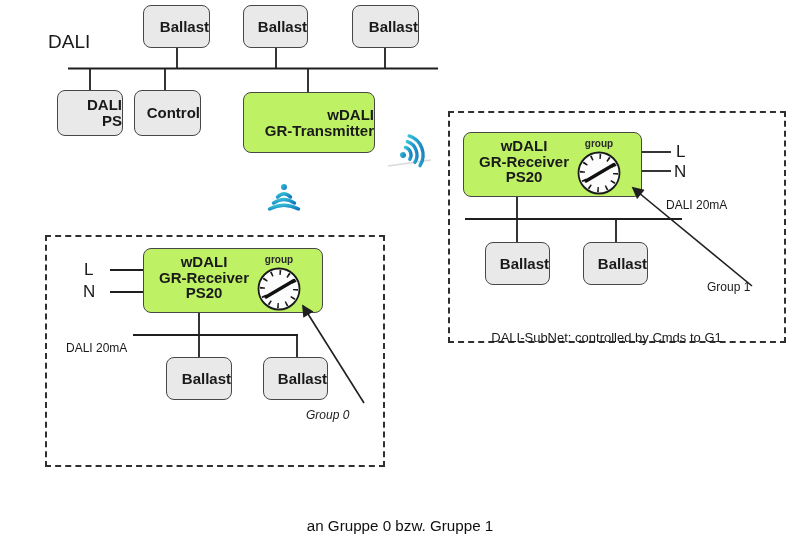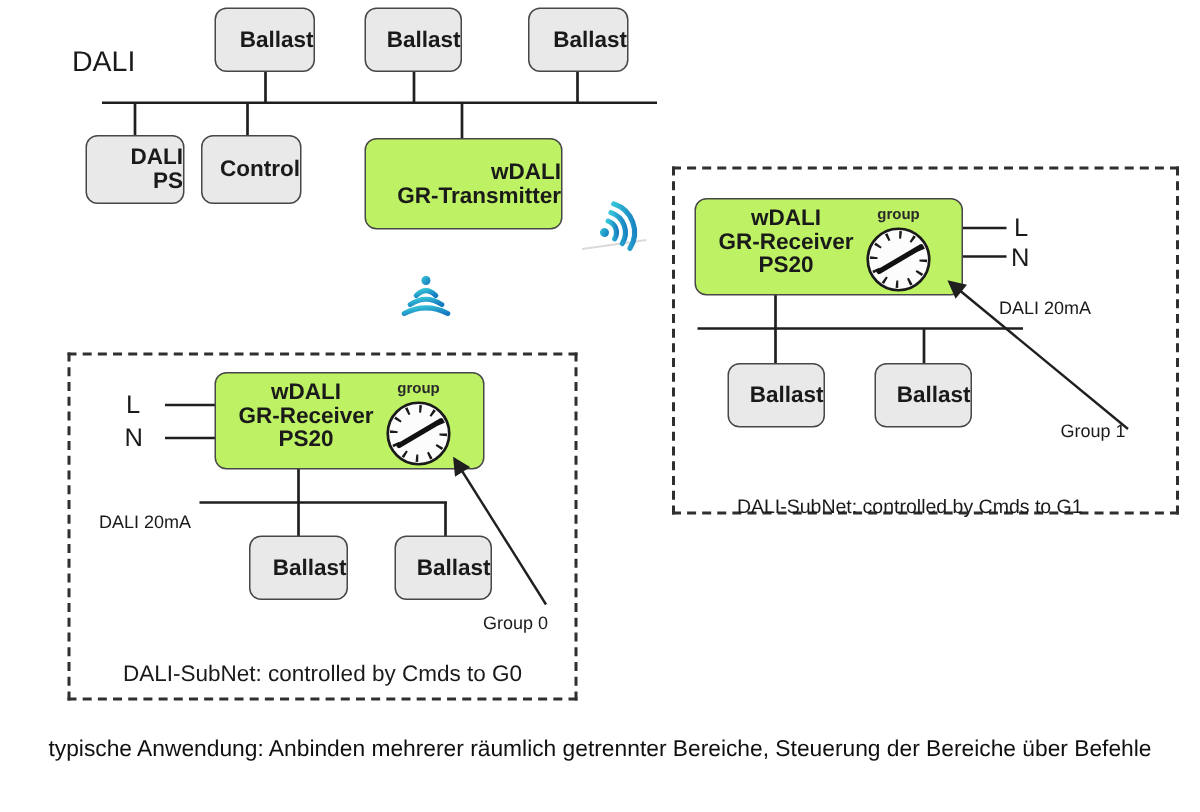--- a/index.html
+++ b/index.html
@@ -105,23 +105,22 @@
 
   <div class="lbl mid" style="left:66px;top:341px;">DALI 20mA</div>
 
   <div class="box" style="left:166px;top:357px;width:66px;height:43px;">
     <div>Ballast</div>
   </div>
   <div class="box" style="left:263px;top:357px;width:65px;height:43px;">
     <div>Ballast</div>
   </div>
 
-  <div class="lbl mid" style="left:322px;top:408px;">Group 0</div>
+  <div class="lbl mid" style="left:306px;top:408px;font-style:italic;">Group 0</div>
 
-  <div class="lbl center" style="left:47px;top:441px;width:336px;font-size:15px;">DALI-SubNet: controlled by Cmds to G0</div>
 
   <div class="dashed-region" style="left:448px;top:111px;width:338px;height:232px;"></div>
 
   <div class="box dark receiver" style="left:463px;top:132px;width:179px;height:65px;">
     <div class="rtext">
       <div>wDALI</div>
       <div>GR-Receiver</div>
       <div>PS20</div>
     </div>
     <div class="group-lbl">group</div>
@@ -143,21 +142,21 @@
     <div>Ballast</div>
   </div>
   <div class="box" style="left:583px;top:242px;width:65px;height:43px;">
     <div>Ballast</div>
   </div>
 
   <div class="lbl mid" style="left:707px;top:280px;">Group 1</div>
 
   <div class="lbl center" style="left:439px;top:317px;width:335px;font-size:13px;margin-top:13px;">DALI-SubNet: controlled by Cmds to G1</div>
 
-  <div class="caption" style="top:491px;">typische Anwendung: Anbinden mehrerer räumlich getrennter Bereiche, Steuerung der Bereiche über Befehle</div>
+  <div class="caption" style="top:517px;">an Gruppe 0 bzw. Gruppe 1</div>
 
   <svg class="layer" viewBox="0 0 800 541" xmlns="http://www.w3.org/2000/svg">
     <defs>
       <marker id="arrowhead" viewBox="0 0 10 10" refX="8.5" refY="5" markerWidth="8.5" markerHeight="7.5" orient="auto-start-reverse">
         <path d="M0,0 L10,5 L0,10 z" fill="#1f1f1f"></path>
       </marker>
       <linearGradient id="wgrad" x1="0" y1="0" x2="1" y2="1">
         <stop offset="0" stop-color="#35c3d7"></stop>
         <stop offset="1" stop-color="#1478c0"></stop>
       </linearGradient>

